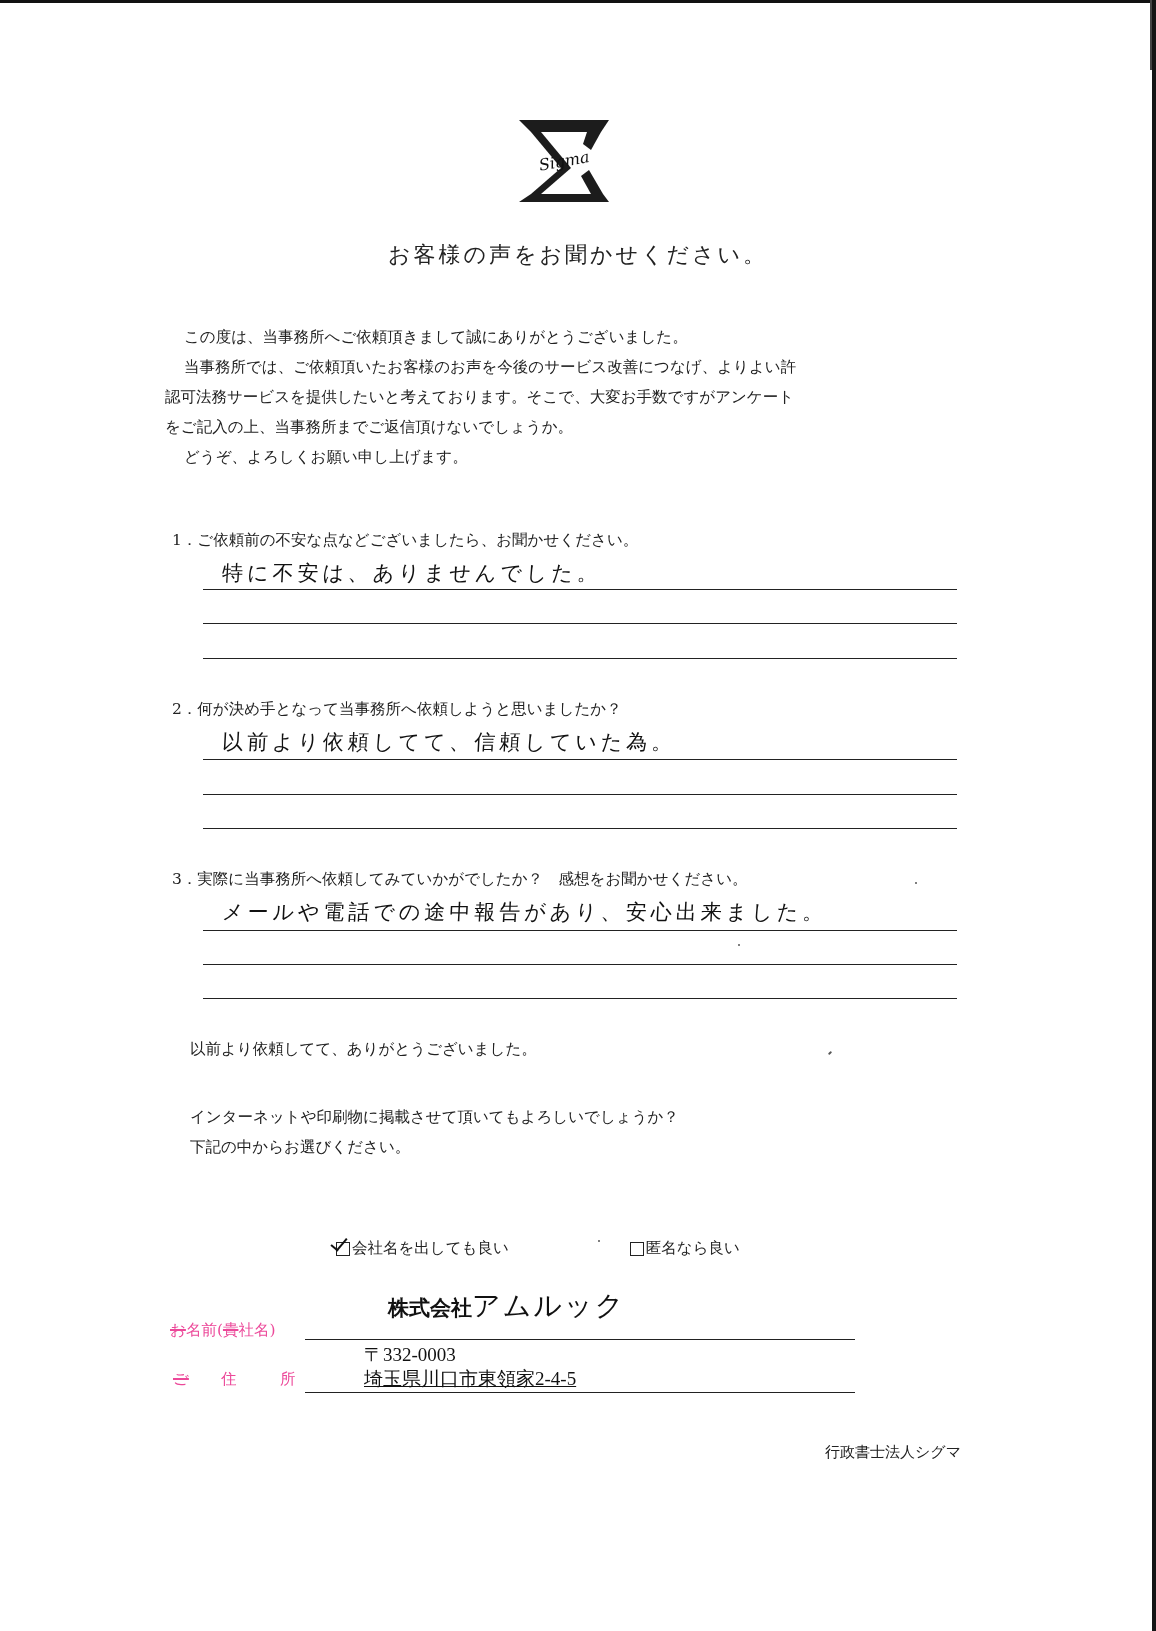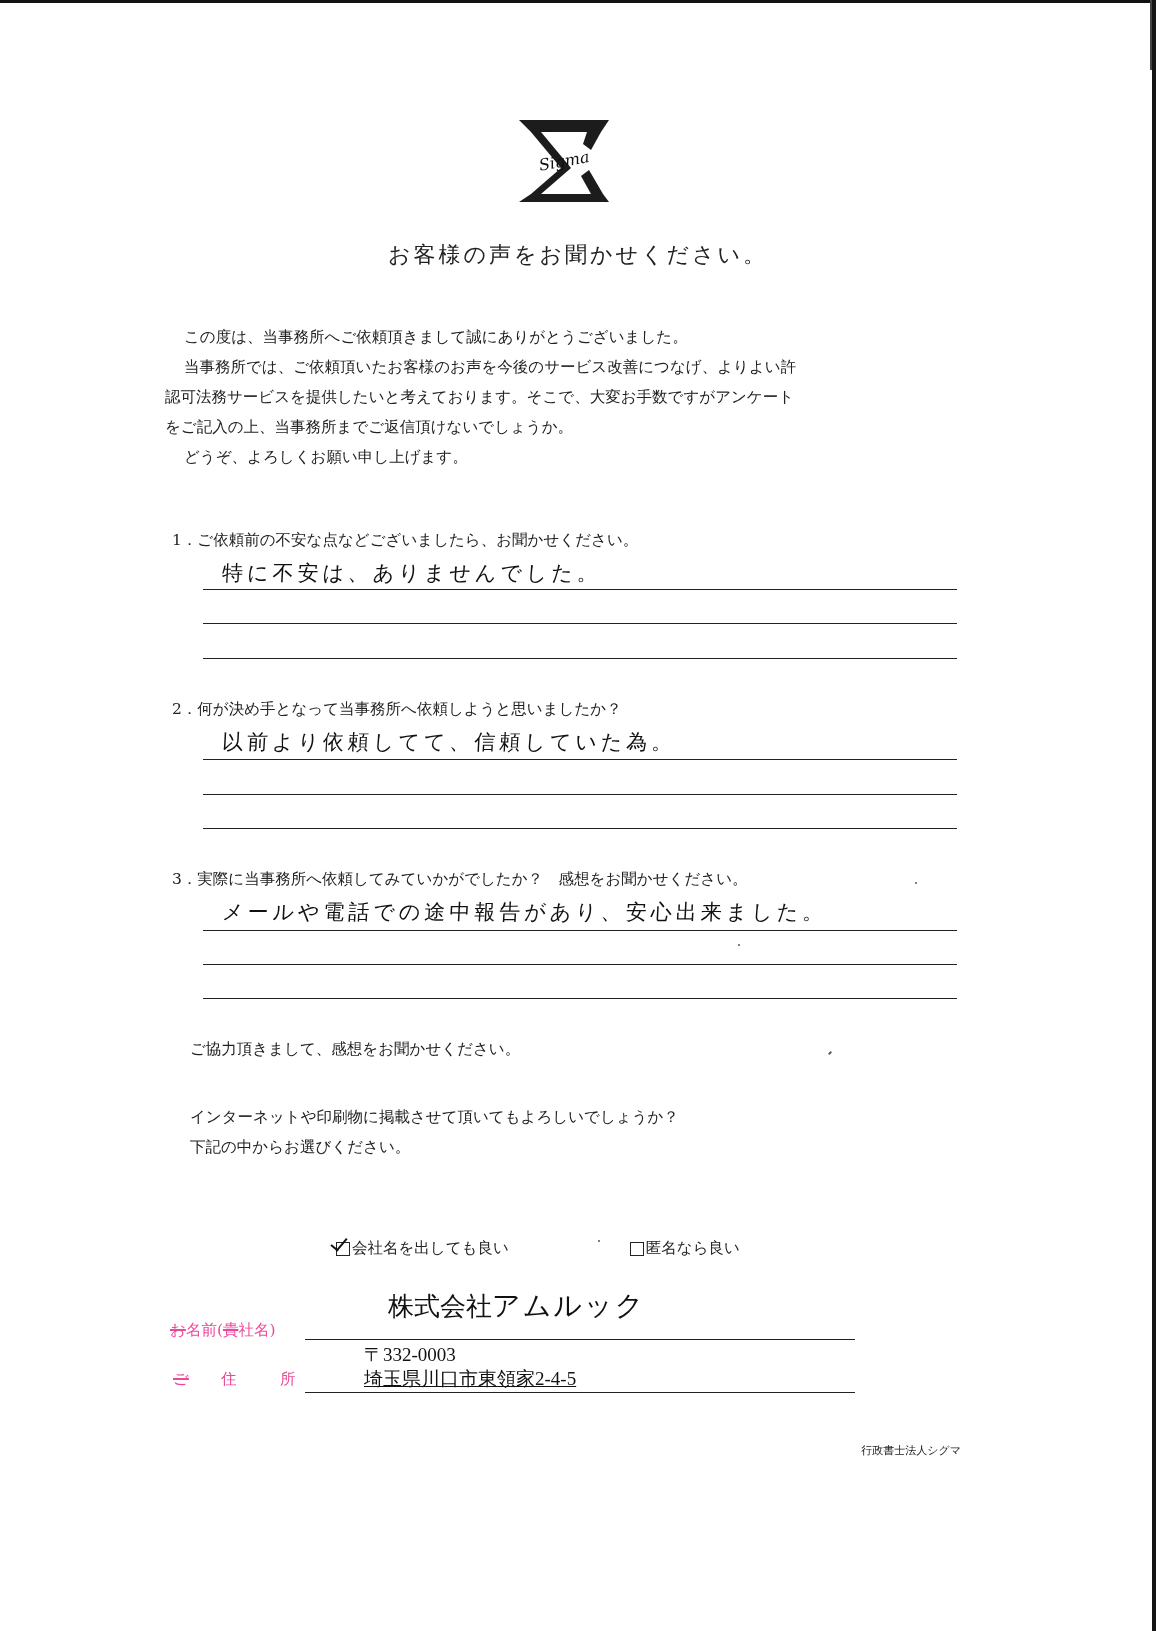--- a/index.html
+++ b/index.html
@@ -41,25 +41,25 @@
     .box { display: inline-block; width: 12px; height: 12px; border: 1.3px solid #222; margin-right: 2px; position: relative; }
     .box.checked::after {
       content: ""; position: absolute; left: -6px; top: -5px; width: 14px; height: 7px;
       border-left: 2px solid #111; border-bottom: 2px solid #111; transform: rotate(-50deg);
     }
 
     .field-label { position: absolute; font-size: 15.5px; color: #ec4899; white-space: nowrap; }
     .strike { text-decoration: line-through; text-decoration-thickness: 2px; }
     .field-line { position: absolute; left: 305px; width: 550px; height: 0; border-top: 1.5px solid #222; }
     .company { position: absolute; left: 388px; top: 1287px; white-space: nowrap; color: #111; }
-    .company .prefix { font-size: 26px; font-weight: normal; text-align: center; }
+    .company .prefix { font-size: 21px; font-weight: bold; text-align: center; }
     .company .name { font-size: 28px; letter-spacing: 2px; }
     .addr { position: absolute; left: 364px; font-size: 19px; color: #111; white-space: nowrap; font-family: "Liberation Serif", serif; }
 
-    .footer-org { position: absolute; right: 195px; top: 1443px; font-size: 11px; color: #222; white-space: nowrap; }
+    .footer-org { position: absolute; right: 195px; top: 1443px; font-size: 15px; color: #222; white-space: nowrap; }
     .speck { position: absolute; width: 2px; height: 2px; background: #555; border-radius: 1px; }
   </style>
 </head>
 <body>
 
 <div class="scan-top"></div>
 <div class="scan-right"></div>
 <div class="scan-right-2"></div>
 
 <div class="logo">
@@ -95,21 +95,21 @@
 <div class="answer-line" style="top:759px;"></div>
 <div class="answer-line" style="top:794px;"></div>
 <div class="answer-line" style="top:828px;"></div>
 
 <div class="q" style="top:869px;">3．実際に当事務所へ依頼してみていかがでしたか？　感想をお聞かせください。</div>
 <div class="hand" style="top:898px;">メールや電話での途中報告があり、安心出来ました。</div>
 <div class="answer-line" style="top:930px;"></div>
 <div class="answer-line" style="top:964px;"></div>
 <div class="answer-line" style="top:998px;"></div>
 
-<div class="closing" style="top:1039px;">ご協力頂きまして、感想をお聞かせください。</div>
+<div class="closing" style="top:1039px;">以前より依頼してて、ありがとうございました。</div>
 
 <div class="request">
   <p>インターネットや印刷物に掲載させて頂いてもよろしいでしょうか？</p>
   <p>下記の中からお選びください。</p>
 </div>
 
 <div class="options">
   <span class="opt">
     <span class="box checked"></span>
     <span>会社名を出しても良い</span>

